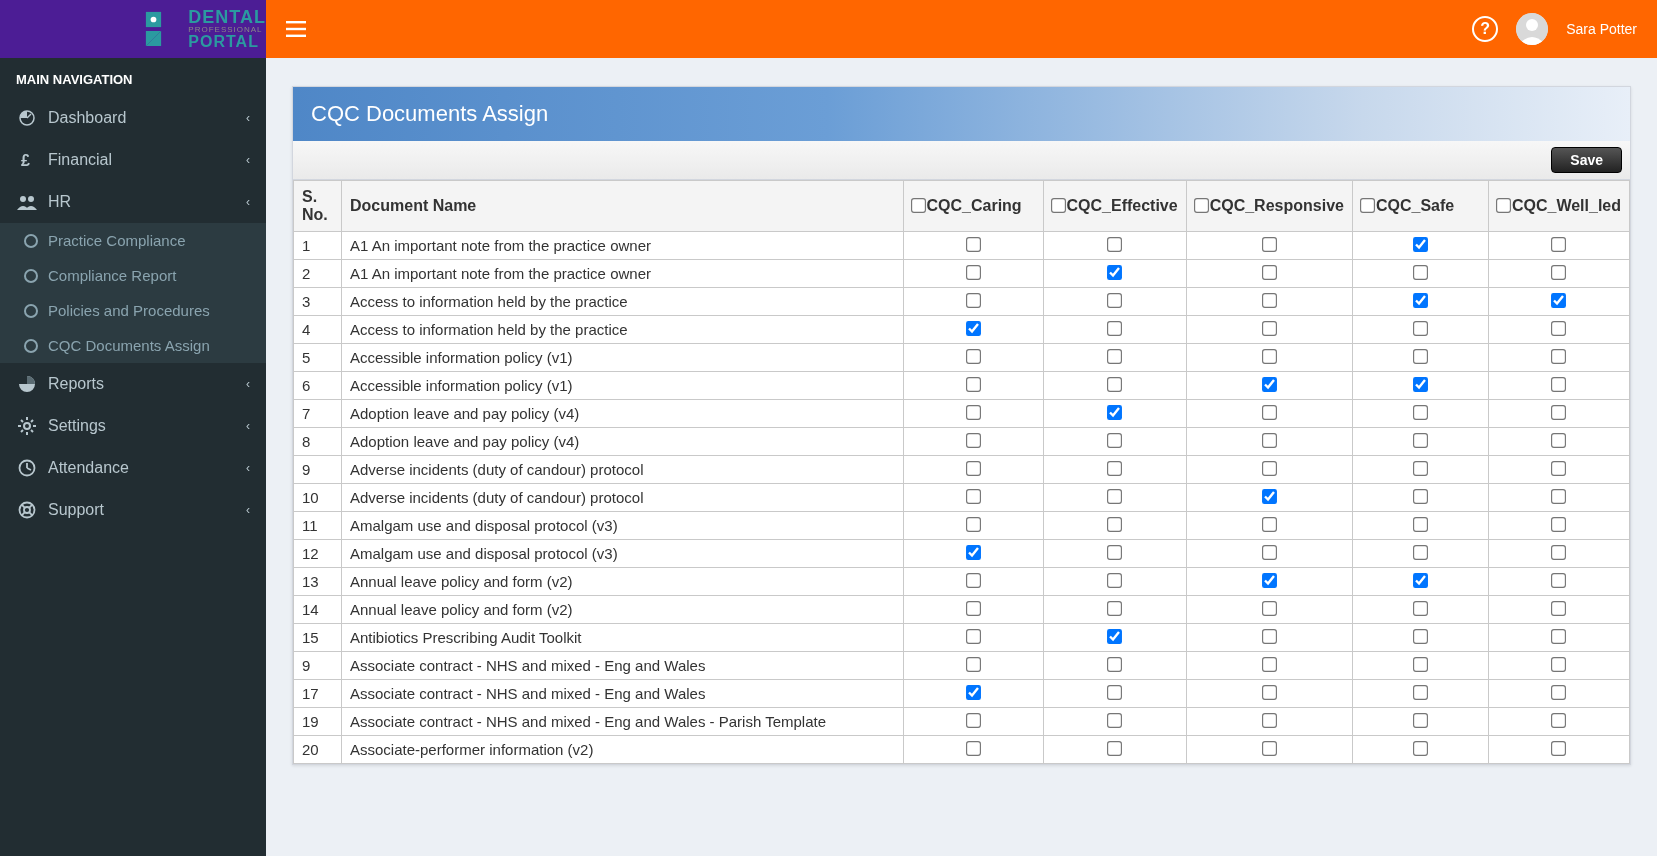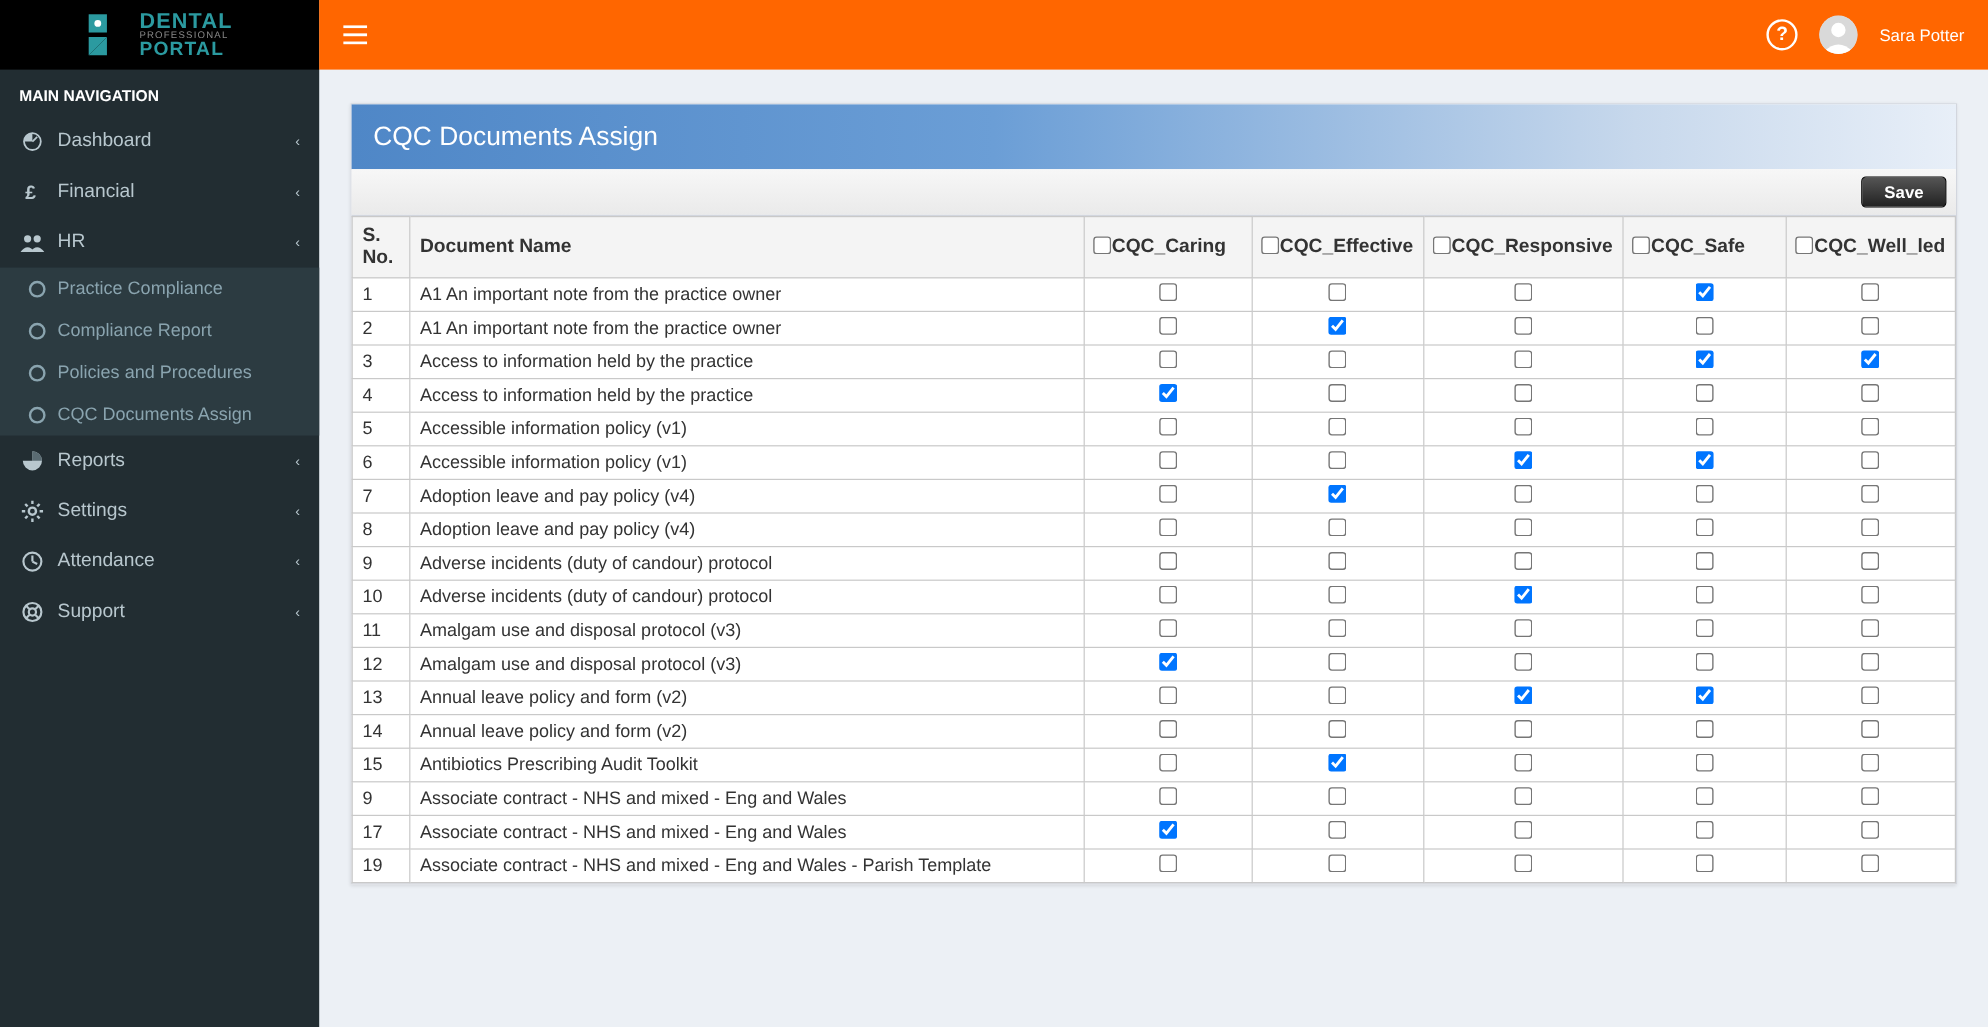--- a/index.html
+++ b/index.html
@@ -1,20 +1,20 @@
 <!DOCTYPE html>
 <html><head>
 <meta charset="utf-8">
 <style>
 * { margin:0; padding:0; box-sizing:border-box; font-family:Arial,Helvetica,sans-serif; }
 body { background:#ecf0f5; overflow:hidden; }
 .app { display:flex; height:856px; width:1657px; }
 
 .sidebar { width:266px; background:#222d32; color:#b8c7ce; display:flex; flex-direction:column; }
-.logo-area { background:#000000; height:58px; display:flex; align-items:center; justify-content:center; }
+.logo-area { background:#4c1d95; height:58px; display:flex; align-items:center; justify-content:flex-end; }
 .logo { display:flex; align-items:center; gap:6px; }
 .logo-mark { width:38px; height:38px; }
 .logo-text { line-height:1; }
 .logo-text .t1 { color:#2b9aa0; font-weight:700; font-size:18px; letter-spacing:1px; }
 .logo-text .t2 { color:#888; font-size:8px; letter-spacing:1px; }
 .logo-text .t3 { color:#2b9aa0; font-weight:700; font-size:16px; letter-spacing:1px; }
 .nav-header { color:#fff; font-size:13px; font-weight:700; padding:14px 16px 10px; }
 .nav-item { display:flex; align-items:center; padding:12px 16px; color:#b8c7ce; cursor:pointer; position:relative; font-size:16px; }
 .nav-item.active { background:#1e282c; color:#fff; }
 .nav-item .icon { width:22px; display:inline-flex; justify-content:center; margin-right:10px; }
@@ -376,18 +376,27 @@
               </tr>
               <tr>
                 <td class="sn">19</td>
                 <td class="cn">Associate contract - NHS and mixed - Eng and Wales - Parish Template</td>
                 <td class="cc"><input type="checkbox" style=""></td>
                 <td class="cc"><input type="checkbox" style=""></td>
                 <td class="cc"><input type="checkbox" style=""></td>
                 <td class="cc"><input type="checkbox" style=""></td>
                 <td class="cc"><input type="checkbox" style=""></td>
               </tr>
+              <tr>
+                <td class="sn">20</td>
+                <td class="cn">Associate-performer information (v2)</td>
+                <td class="cc"><input type="checkbox" style=""></td>
+                <td class="cc"><input type="checkbox" style=""></td>
+                <td class="cc"><input type="checkbox" style=""></td>
+                <td class="cc"><input type="checkbox" style=""></td>
+                <td class="cc"><input type="checkbox" style=""></td>
+              </tr>
             </tbody>
         </table>
       </div>
     </div>
   </div>
 </div>
 
 </body></html>

